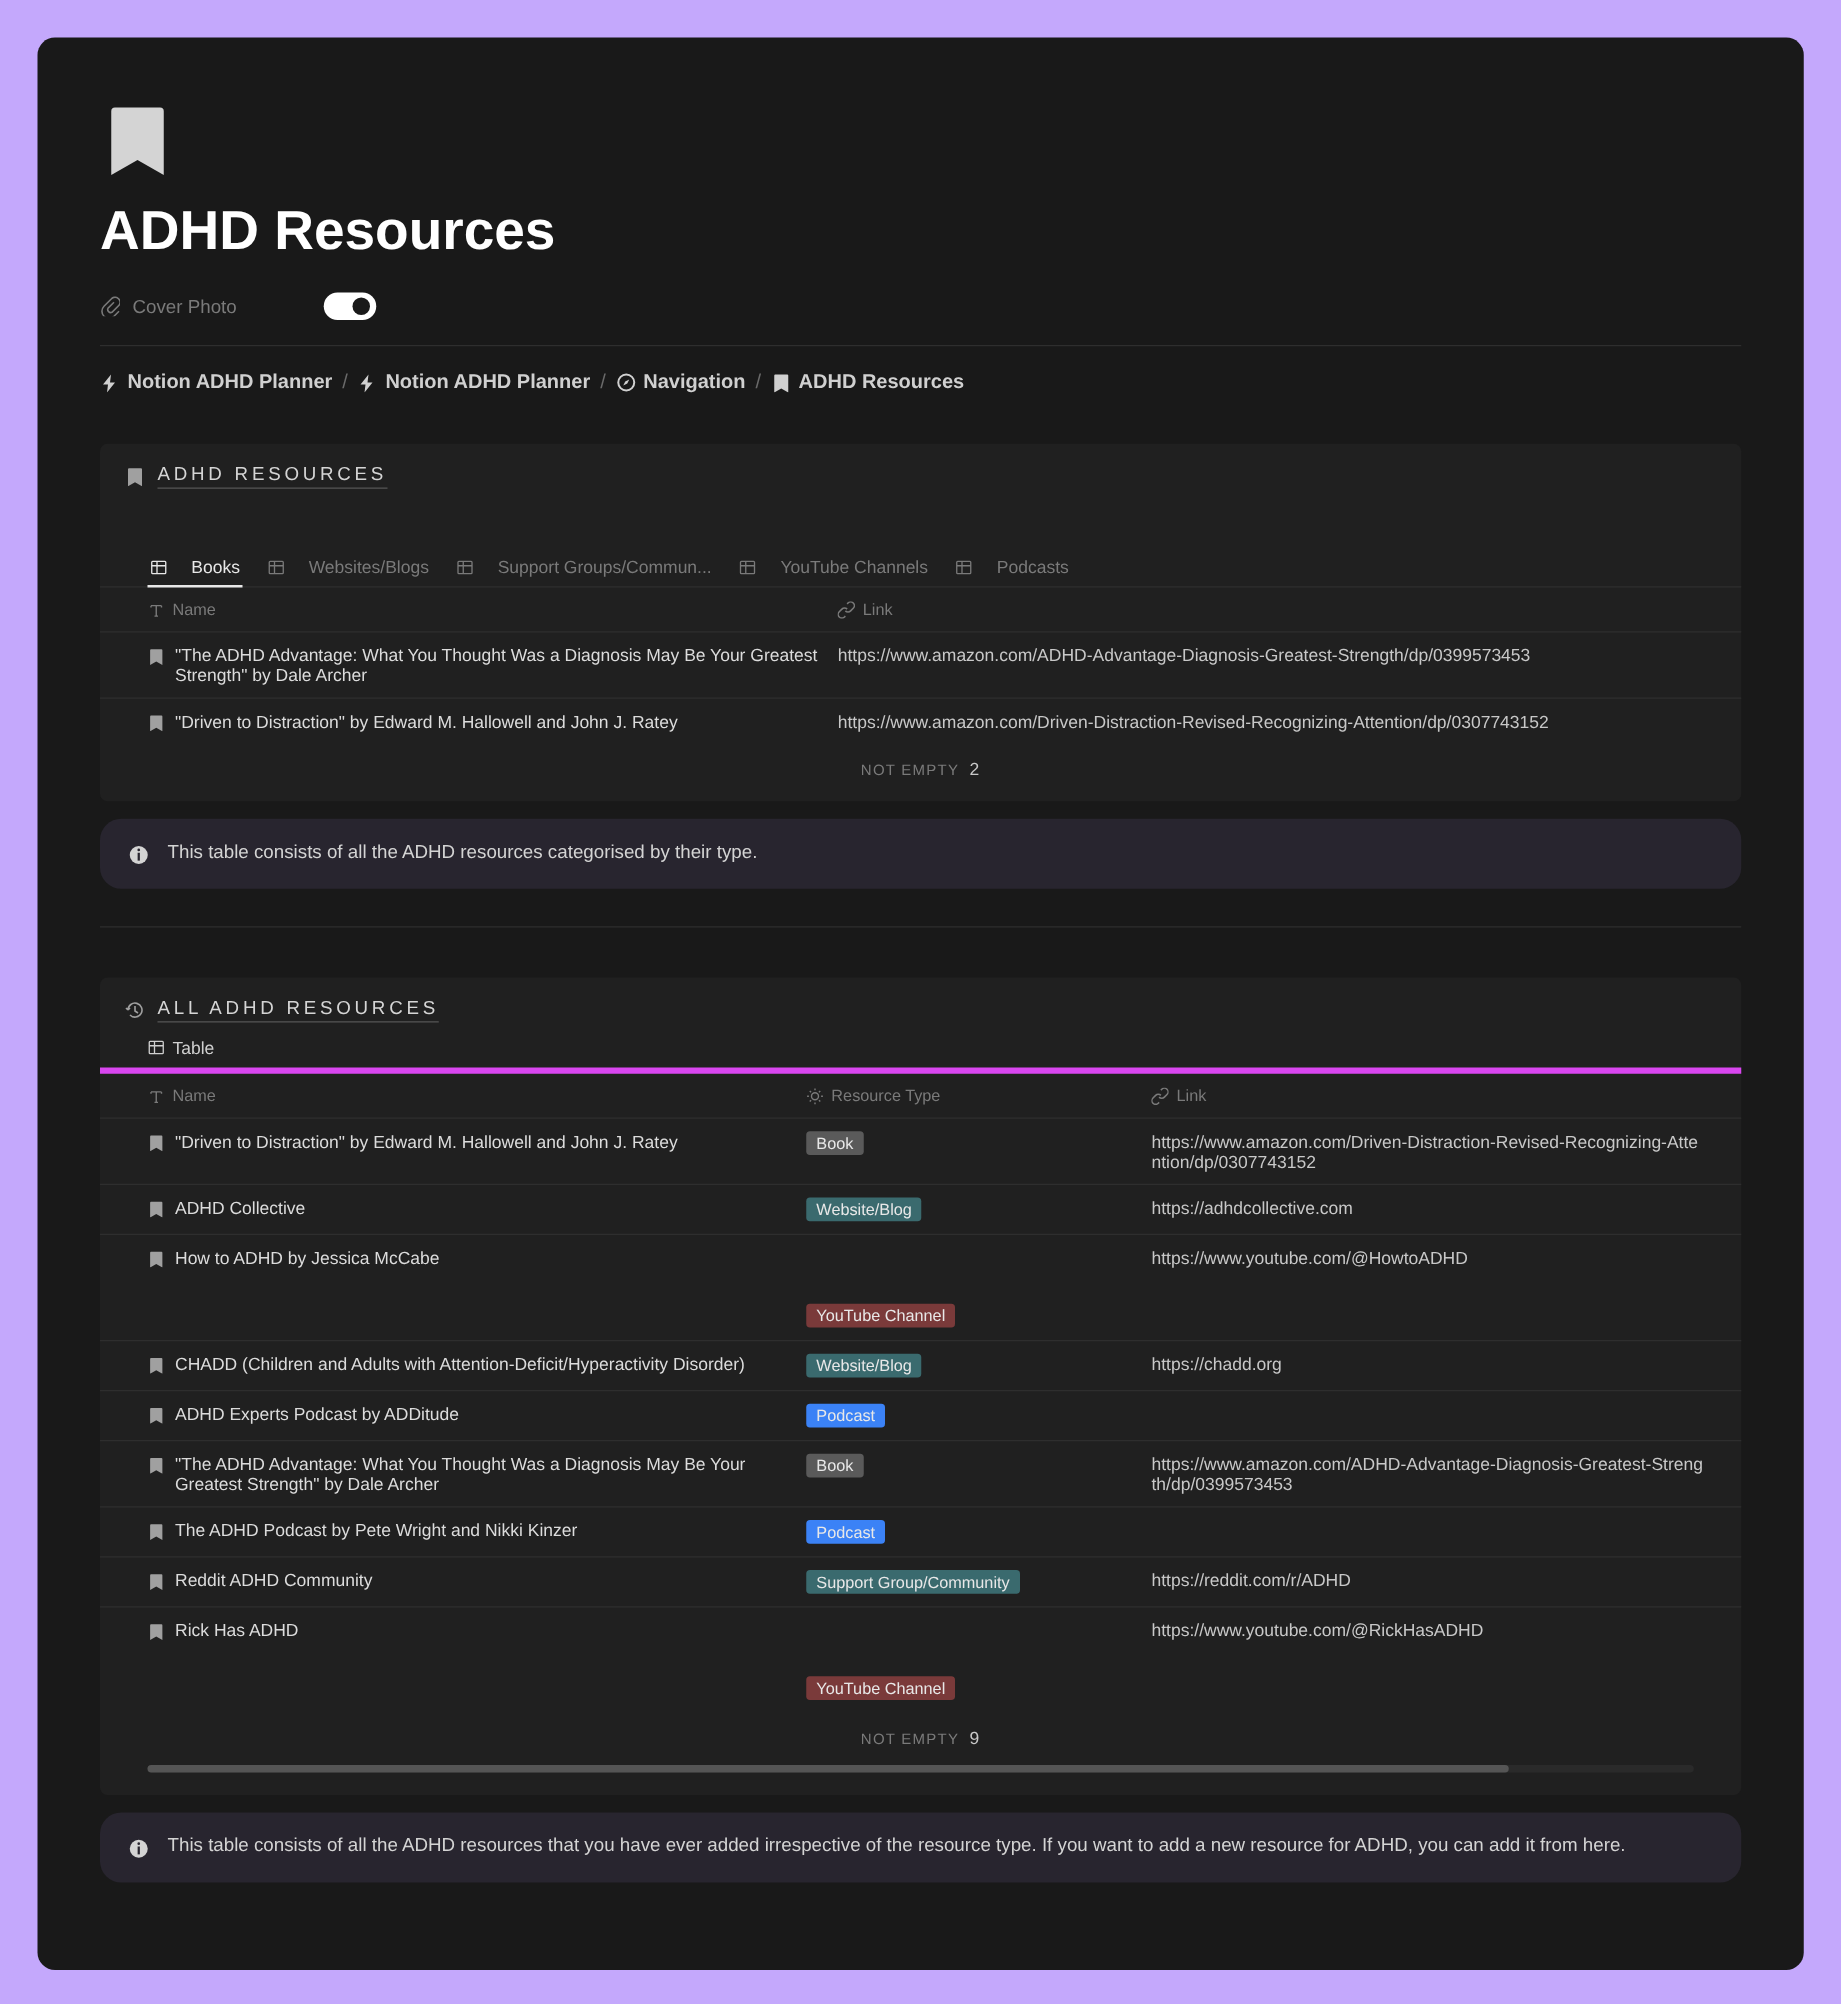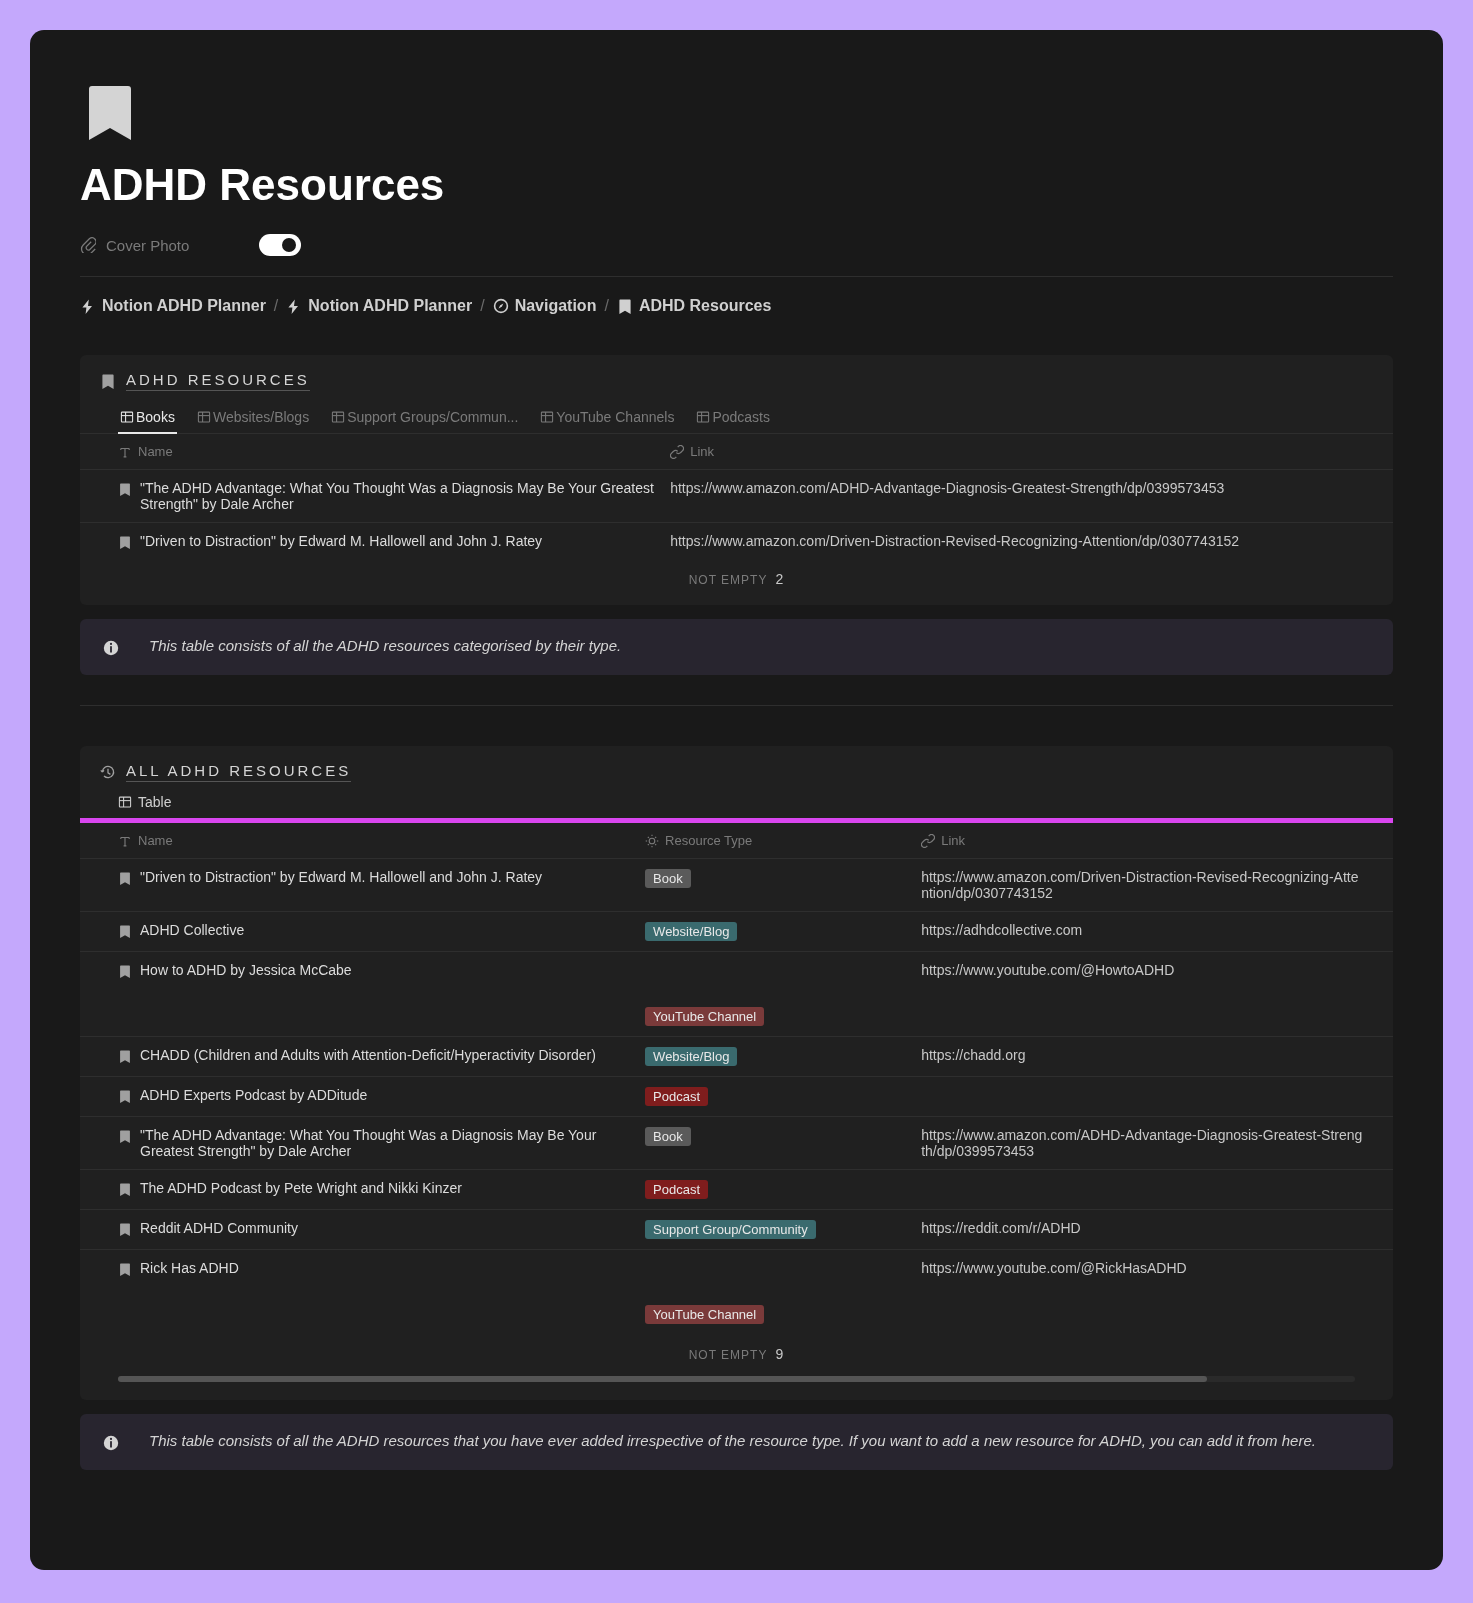--- a/index.html
+++ b/index.html
@@ -61,21 +61,21 @@
   }
   .block-header svg { width:16px; height:16px; flex-shrink:0; }
   .block-header .title {
     letter-spacing: 3px; font-size:15px; color:#d5d5d5; font-weight:500;
     border-bottom:1px solid #555; padding-bottom:2px;
   }
   .tabs {
     display:flex; gap:18px; padding: 0 20px 0 38px; border-bottom:1px solid #2e2e2e;
     font-size:14px; color:#7a7a7a;
   }
-  .tab { display:inline-flex; align-items:center; gap:2px; padding:6px 2px 8px 2px; cursor:pointer; position:relative; }
+  .tab { display:inline-flex; align-items:flex-end; gap:19px; padding:6px 2px 8px 2px; cursor:pointer; position:relative;margin-top:36px; }
   .tab.active { color:#e8e8e8; }
   .tab.active::after { content:""; position:absolute; bottom:-1px; left:0; right:0; height:2px; background:#e8e8e8; }
   .tab svg { width:14px; height:14px; }
   .table { width:100%; }
   .table-header {
     display:flex; padding: 10px 20px 10px 38px; color:#7a7a7a; font-size:13px;
     border-bottom:1px solid #2e2e2e;
   }
   .col-name { flex: 0 0 44%; display:flex; align-items:center; gap:6px;}
   .col-link { flex:1; display:flex; align-items:center; gap:6px;}
@@ -94,32 +94,31 @@
   .cell-link { flex:1; color:#c8c8c8; word-break:break-all; padding-right:10px; }
   .cell-link2 { flex:1; color:#c8c8c8; word-break:break-all; padding-right:10px; }
   .row-icon { width:14px; height:14px; flex-shrink:0; margin-top:2px; }
   .tag {
     display:inline-block; padding:2px 8px; border-radius:3px; font-size:13px;
     color:#e8e8e8;
   }
   .tag-book { background:#5a5a5a; }
   .tag-website { background:#3a6a6e; }
   .tag-youtube { background:#7a3a3a;margin-top:45px; }
-  .tag-podcast { background:#7f1d1d; }
+  .tag-podcast { background:#3b82f6; }
   .tag-support { background:#3a6a6e; }
   .summary {
     text-align:center; padding-top:12px; color:#7a7a7a;
     font-size:12px; letter-spacing:1px;
   }
   .summary .count { font-size:14px; color:#c8c8c8; margin-left:4px; }
   .callout {
-    background:#28252f; border-radius:6px; padding:18px 22px;
-    display:flex; gap:29px; color:#d4d4d4; font-size:15px;
+    background:#28252f; border-radius:17px; padding:18px 22px;
+    display:flex; gap:14px; color:#d4d4d4; font-size:15px;
     margin-bottom: 30px;
-    font-style: italic;
   }
   .callout svg { width:18px; height:18px; flex-shrink:0; margin-top:2px;}
   .divider { border-top:1px solid #2e2e2e; margin: 30px 0 40px 0; }
   .view-tabs {
     display:flex; padding: 0 20px 8px 38px; border-bottom:5px solid #d946ef;
     color:#d0d0d0; font-size:14px;
   }
   .view-tab { display:inline-flex; align-items:center; gap:6px; cursor:pointer; }
   .view-tab svg { width:14px; height:14px; }
   .scroll-track {

